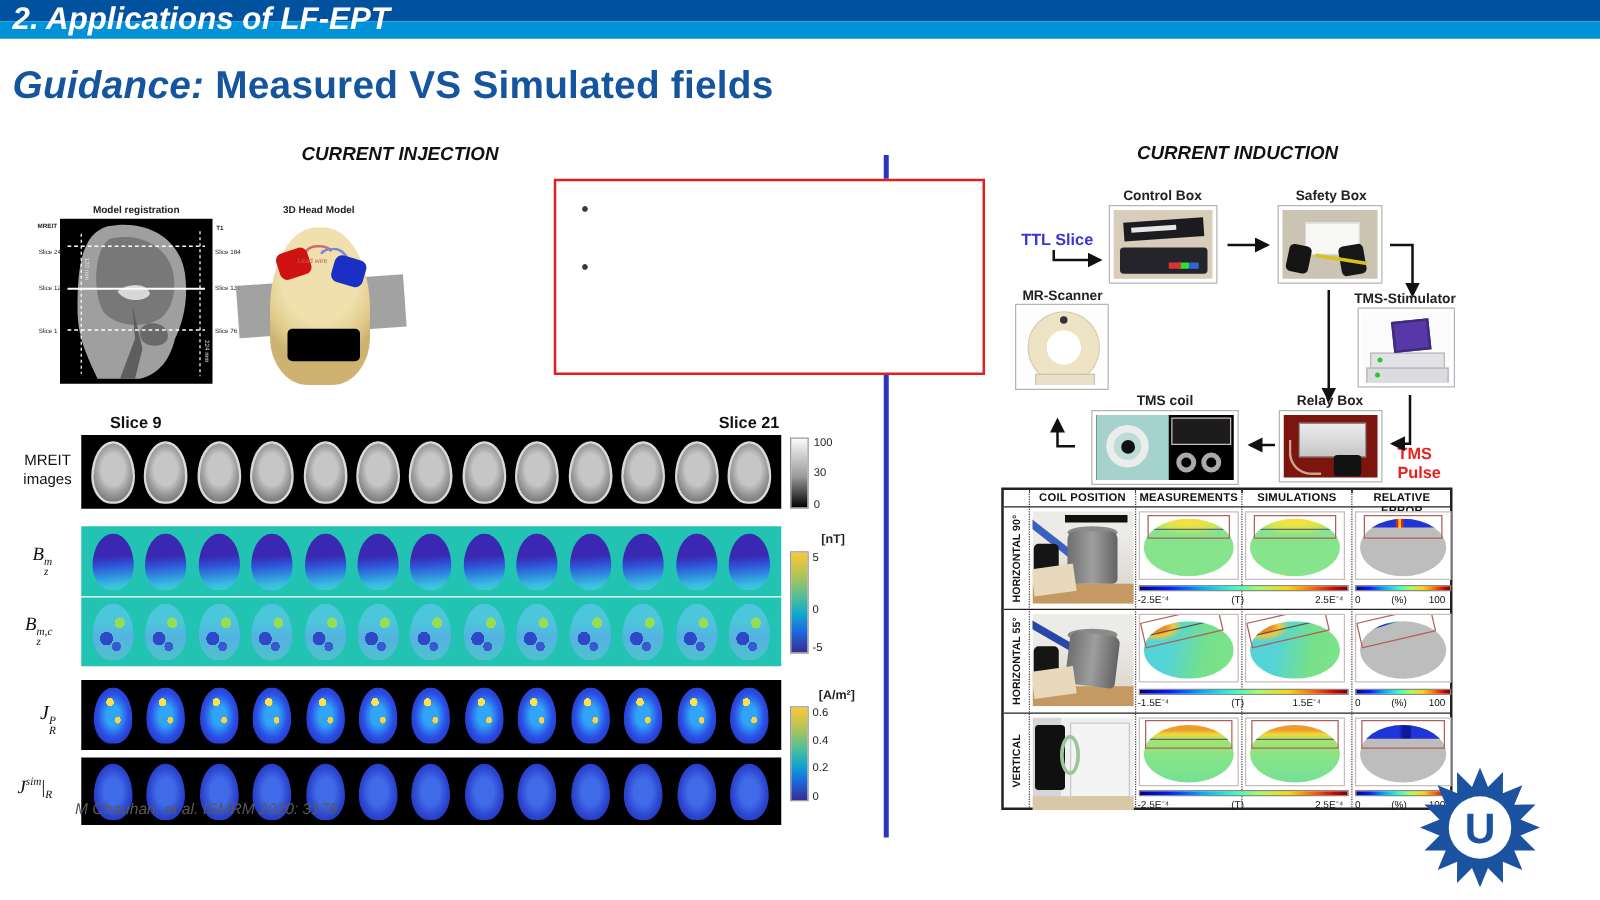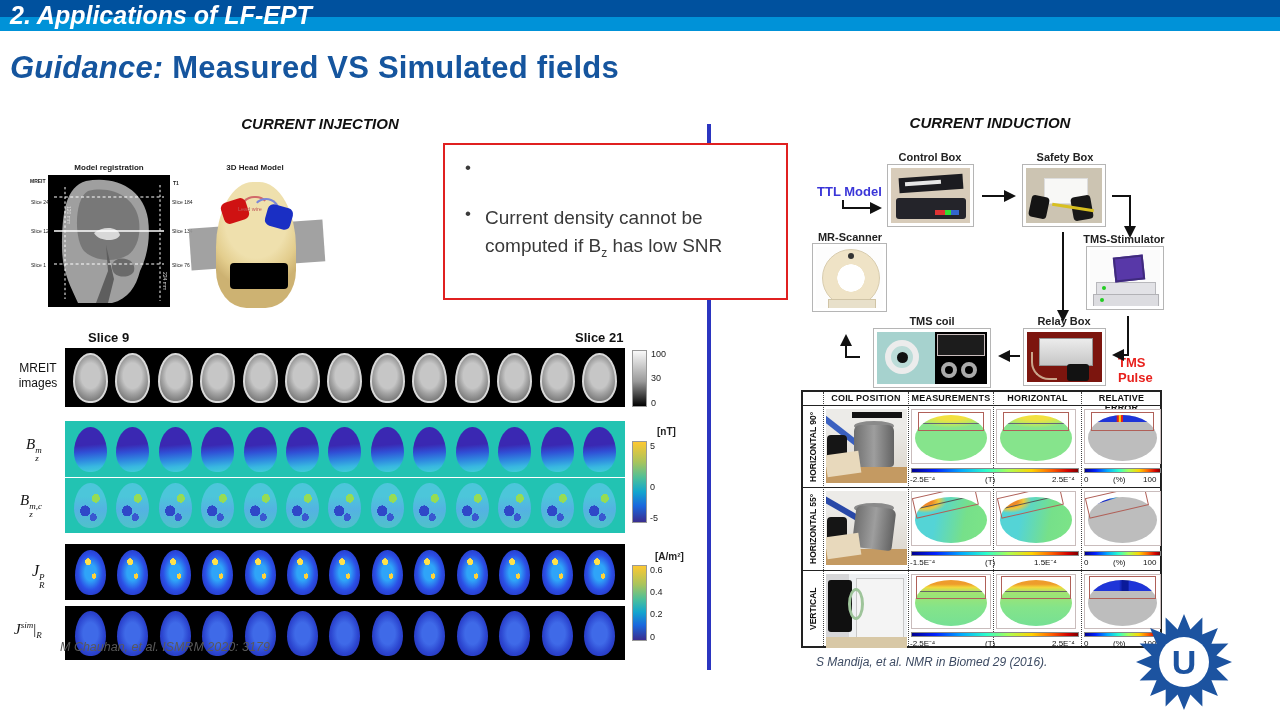--- a/index.html
+++ b/index.html
@@ -351,21 +351,20 @@
 
   <div class="abs citation-left" style="left:60px;top:640px;">M Chauhan, et al. ISMRM 2020: 3179</div>
 
   <div class="abs divider"></div>
   <div class="abs callout">
     <div class="bullet-row">
       <span class="bullet-dot">•</span>
     </div>
     <div class="bullet-row">
       <span class="bullet-dot">•</span>
-      <span class="bullet-text"><span>Current density cannot be computed if B</span><sub class="small">z</sub><span> has low SNR</span></span>
     </div>
   </div>
 
   <div class="nodelab" style="left:880px;top:151px;width:100px;">Control Box</div>
   <div class="pbox" style="left:887px;top:164px;width:87px;height:63px;">
     <div class="scene sc-control">
         <div class="slab1"></div>
         <div class="slot"></div>
         <div class="slab2"></div>
         <div class="dots"></div>
@@ -373,21 +372,21 @@
   </div>
   <div class="nodelab" style="left:1015px;top:151px;width:100px;">Safety Box</div>
   <div class="pbox" style="left:1022px;top:164px;width:84px;height:63px;">
     <div class="scene sc-safety">
         <div class="wbox"></div>
         <div class="blob1"></div>
         <div class="blob2"></div>
         <div class="ycable"></div>
       </div>
   </div>
-  <div class="abs ttl">TTL Model</div>
+  <div class="abs ttl">TTL Slice</div>
 
   <div class="nodelab" style="left:800px;top:231px;width:100px;">MR-Scanner</div>
   <div class="pbox" style="left:812px;top:243px;width:75px;height:69px;">
     <div class="scene sc-mr">
         <div class="ring"></div>
         <div class="dot"></div>
         <div class="base"></div>
       </div>
   </div>
   <div class="nodelab" style="left:1074px;top:233px;width:100px;">TMS-Stimulator</div>
@@ -440,21 +439,21 @@
     <polyline points="80,217 66,217 66,196" fill="none" stroke="#111" stroke-width="2" marker-end="url(#ah)"></polyline>
   </svg>
 
   <div class="abs tbl">
     <div class="vline" style="left:20px;"></div>
     <div class="vline" style="left:105px;"></div>
     <div class="vline" style="left:190px;"></div>
     <div class="vline" style="left:278px;"></div>
     <div class="th" style="left:21px;width:84px;">COIL POSITION</div>
     <div class="th" style="left:106px;width:84px;">MEASUREMENTS</div>
-    <div class="th" style="left:191px;width:87px;">HORIZONTAL</div>
+    <div class="th" style="left:191px;width:87px;">SIMULATIONS</div>
     <div class="th" style="left:279px;width:79px;">RELATIVE ERROR</div>
     <div class="hline" style="top:13px;"></div>
     <div class="hline" style="top:95px;"></div>
     <div class="hline" style="top:178px;"></div>
 
     <div class="trow" style="top:14px;height:81px;">
       <div class="rowlab">HORIZONTAL 90°</div>
       <div class="photo ph-h">
         <div class="wall"></div>
           <div class="bench"></div>
@@ -564,21 +563,20 @@
       <div class="tb-lab" style="left:182px;top:68px;">(T)</div>
       <div class="tb-lab" style="left:249px;top:68px;">2.5E⁻⁴</div>
       <div class="jetbar" style="left:281px;top:61px;width:77px;"></div>
       <div class="tb-lab" style="left:281px;top:68px;">0</div>
       <div class="tb-lab" style="left:310px;top:68px;">(%)</div>
       <div class="tb-lab" style="left:340px;top:68px;">100</div>
     </div>
   </div>
 
   <div class="abs citation-right" style="left:816px;top:654px;">
-    <div>S Mandija, et al. NMR in Biomed 29 (2016).</div>
   </div>
 
   <svg class="abs logo" viewBox="0 0 100 100">
     <polygon fill="#1c53a0" points="98,50 82.4,56.4 94.4,68.4 77.4,68.3 83.9,83.9 68.3,77.4 68.4,94.4 56.4,82.4 50,98 43.6,82.4 31.6,94.4 31.7,77.4 16.1,83.9 22.6,68.3 5.6,68.4 17.6,56.4 2,50 17.6,43.6 5.6,31.6 22.6,31.7 16.1,16.1 31.7,22.6 31.6,5.6 43.6,17.6 50,2 56.4,17.6 68.4,5.6 68.3,22.6 83.9,16.1 77.4,31.7 94.4,31.6 82.4,43.6"></polygon>
     <circle cx="50" cy="50" r="25" fill="#ffffff"></circle>
     <text x="50" y="62" text-anchor="middle" font-family="Liberation Sans, sans-serif" font-size="34" font-weight="bold" fill="#1c53a0">U</text>
   </svg>
 
 </div>
 

